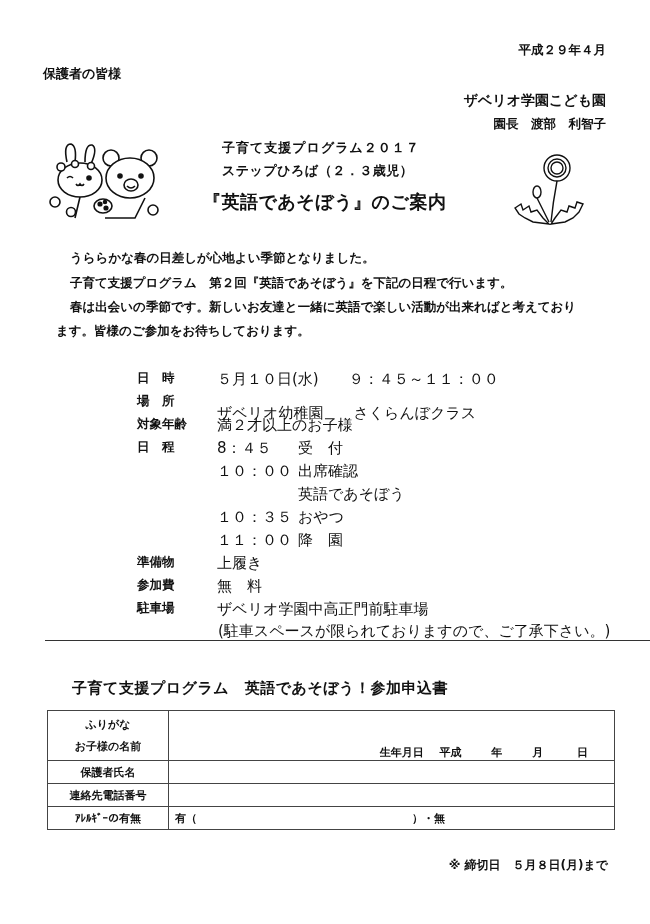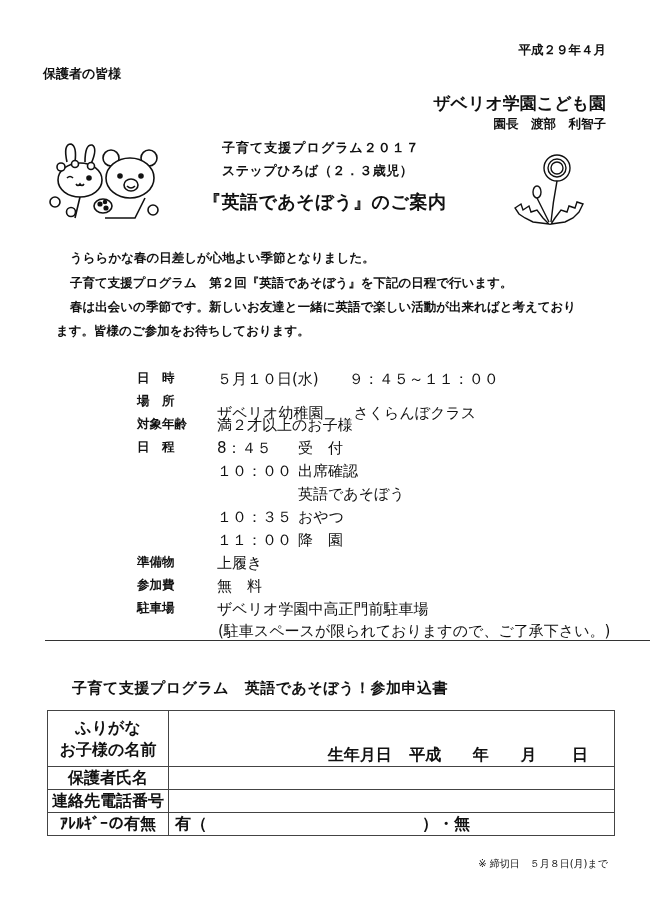--- a/index.html
+++ b/index.html
@@ -5,52 +5,52 @@
   html, body { margin: 0; padding: 0; background: #ffffff; }
   body {
     width: 650px; height: 924px; position: relative; overflow: hidden;
     font-family: "DejaVu Sans", "Liberation Sans", sans-serif;
     color: #111111;
     font-size: 12.5px;
   }
   .abs { position: absolute; white-space: nowrap; }
   .date { top: 42px; right: 44px; font-size: 12.5px; font-weight: bold; }
   .addressee { top: 65px; left: 43px; font-size: 13px; font-weight: bold; }
-  .sender-org { top: 92px; right: 44px; font-size: 17px; font-weight: bold; margin-left: 20px; }
+  .sender-org { top: 92px; right: 44px; font-size: 14px; font-weight: bold; margin-left: 20px; }
   .sender-name { top: 116px; right: 44px; font-size: 12.5px; font-weight: bold; }
 
   .title1 { top: 139px; left: 222px; font-size: 13px; font-weight: bold; letter-spacing: 1px; }
   .title2 { top: 162px; left: 222px; font-size: 13px; font-weight: bold; letter-spacing: 0.5px; }
   .title3 { top: 190px; left: 203px; font-size: 18px; font-weight: bold; letter-spacing: 0.5px; }
 
   .illust-left { top: 140px; left: 45px; width: 120px; height: 80px; }
   .illust-right { top: 152px; left: 513px; width: 72px; height: 76px; }
 
   .intro p { margin: 0; position: absolute; white-space: nowrap; font-size: 12.5px; font-weight: bold; }
 
   .details .label { position: absolute; left: 137px; font-size: 12.5px; font-weight: bold; white-space: nowrap; }
   .details .value { position: absolute; left: 217px; font-size: 15px; font-weight: normal; white-space: nowrap; }
 
   .cut-line { position: absolute; top: 640px; left: 45px; width: 605px; height: 0; border-top: 1.5px solid #333; }
 
   .form-title { top: 679px; left: 0; width: 520px; text-align: center; font-size: 15px; font-weight: bold; letter-spacing: 0.5px; }
 
   table.form {
     position: absolute; top: 710px; left: 47px; width: 568px;
-    border-collapse: collapse; font-size: 16px; font-weight: bold;
+    border-collapse: collapse; font-size: 11px; font-weight: bold;
   }
   table.form td { border: 1.5px solid #444; padding: 0; height: 22px; }
   table.form td.label { width: 120px; text-align: center; }
   table.form td.label-stack { height: 44px; line-height: 22px; }
   .dob { float: right; margin-right: 26px; margin-top: 22px; }
   .dob span { display: inline-block; margin-top: 12px; }
   .allergy-open { padding-left: 6px; }
   .allergy-close { position: relative; left: 215px; }
 
-  .deadline { top: 857px; right: 42px; font-size: 10px; font-weight: normal; }
+  .deadline { top: 857px; right: 42px; font-size: 12px; font-weight: bold; }
 </style>
 </head>
 <body>
 
 <div class="abs date">平成２９年４月</div>
 <div class="abs addressee">保護者の皆様</div>
 <div class="abs sender-org">ザベリオ学園こども園</div>
 <div class="abs sender-name">園長　渡部　利智子</div>
 
 <div class="abs illust-left">

